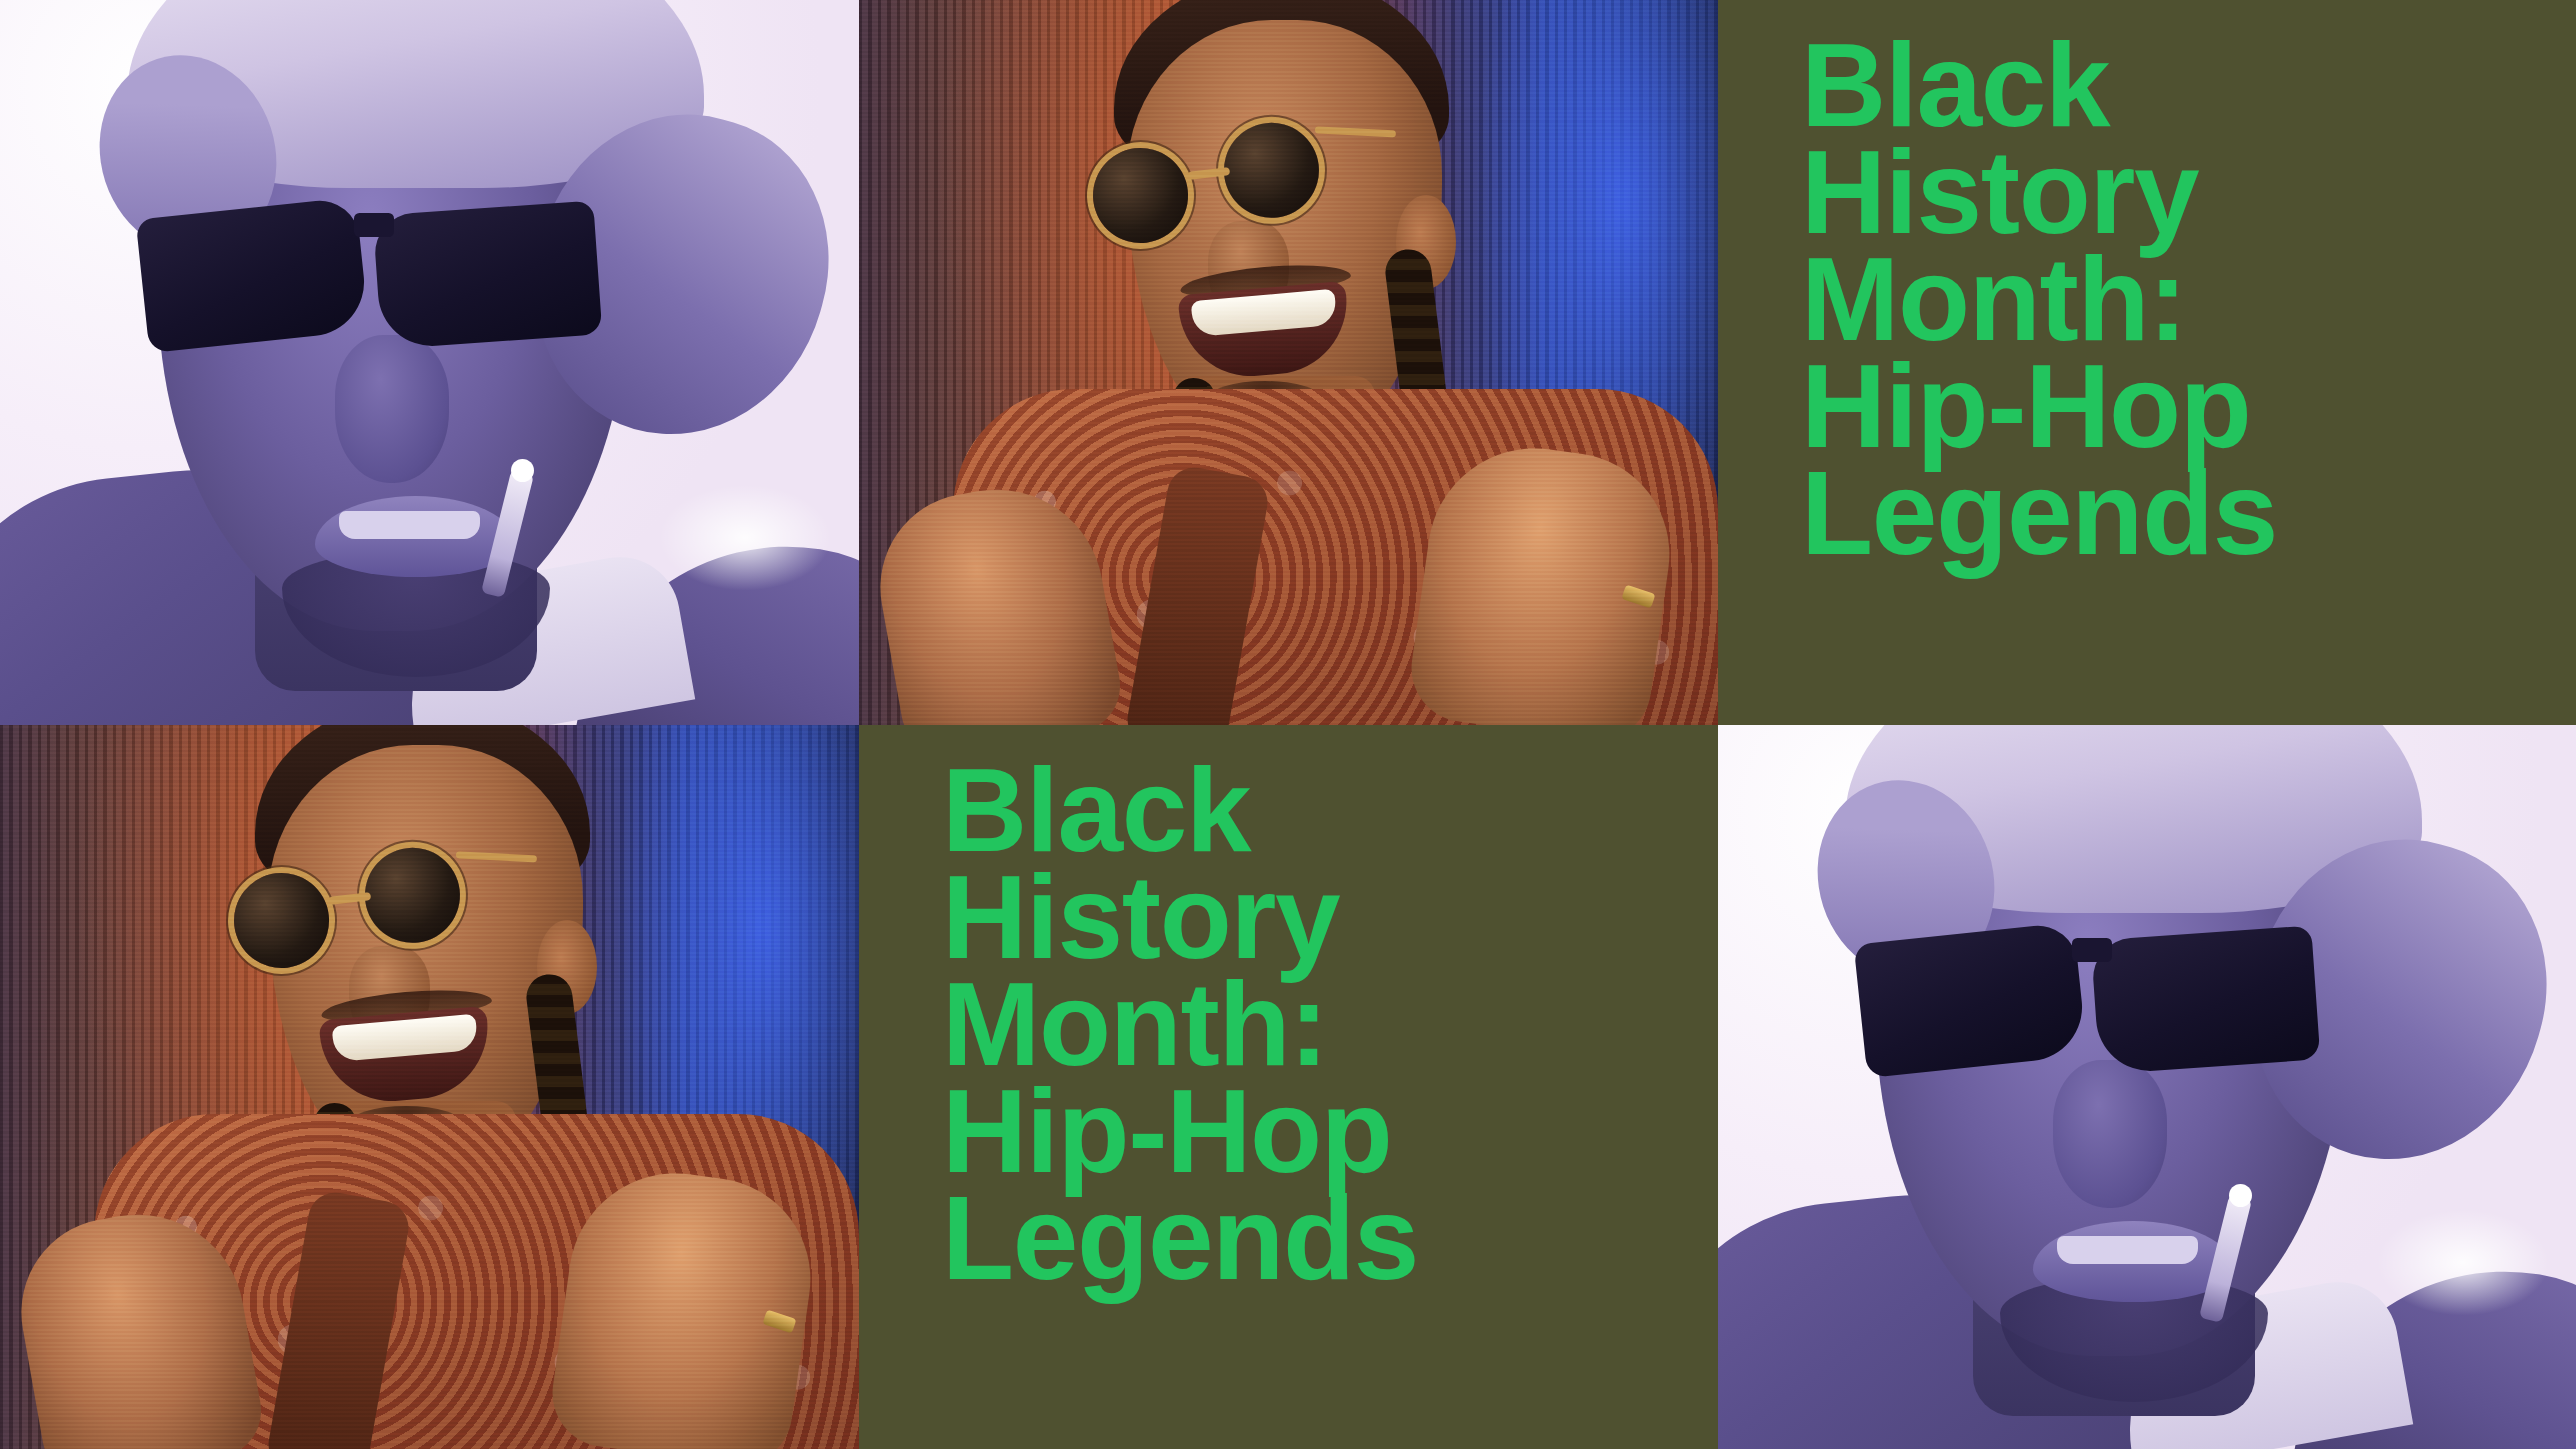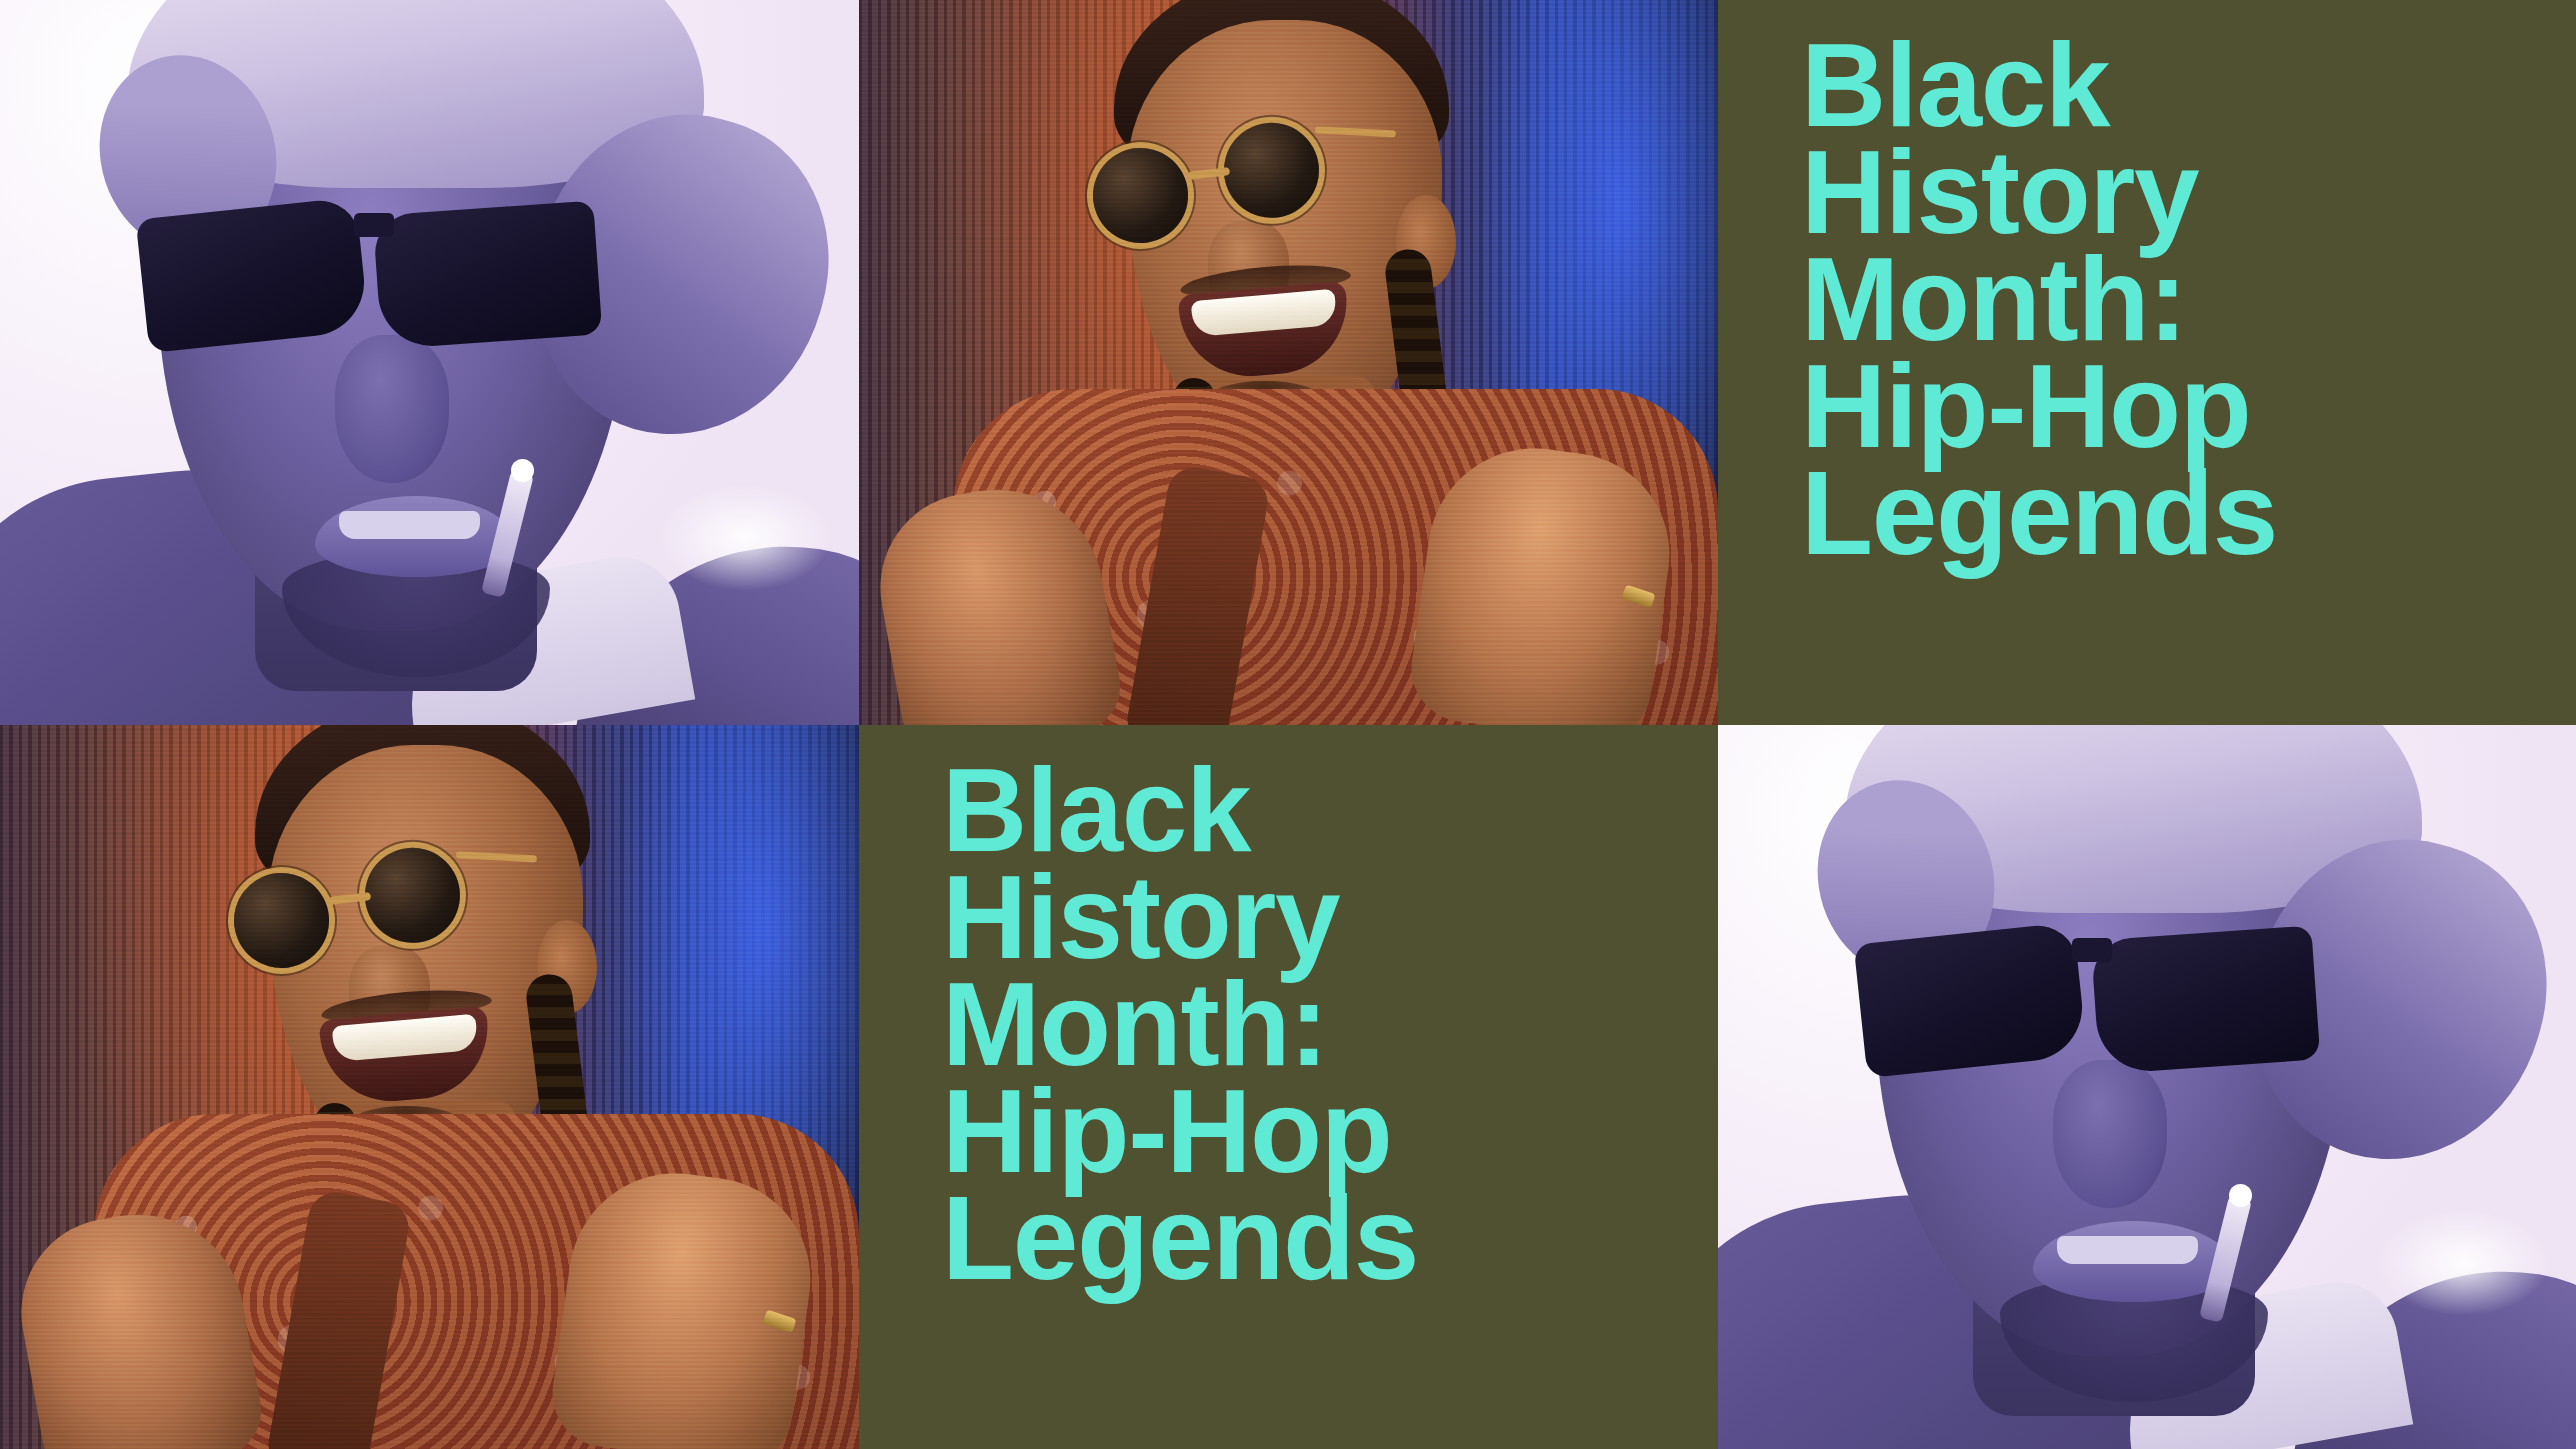--- a/index.html
+++ b/index.html
@@ -16,21 +16,21 @@
     grid-template-rows: 725px 725px;
   }
   .tile { position:relative; width:859px; height:725px; overflow:hidden; }
 
   
   .card-text { background:#4F5130; }
   .card-text .headline {
     position:absolute;
     left:83px; top:32px;
     width:631px;
-    color:#5eead4;
+    color:#22c55e;
     font-family:"Liberation Sans", sans-serif;
     font-weight:700;
     font-size:118px;
     line-height:107px;
     letter-spacing:-1.3px;
     word-wrap:break-word;
     overflow-wrap:break-word;
     hyphens:manual;
   }
 

